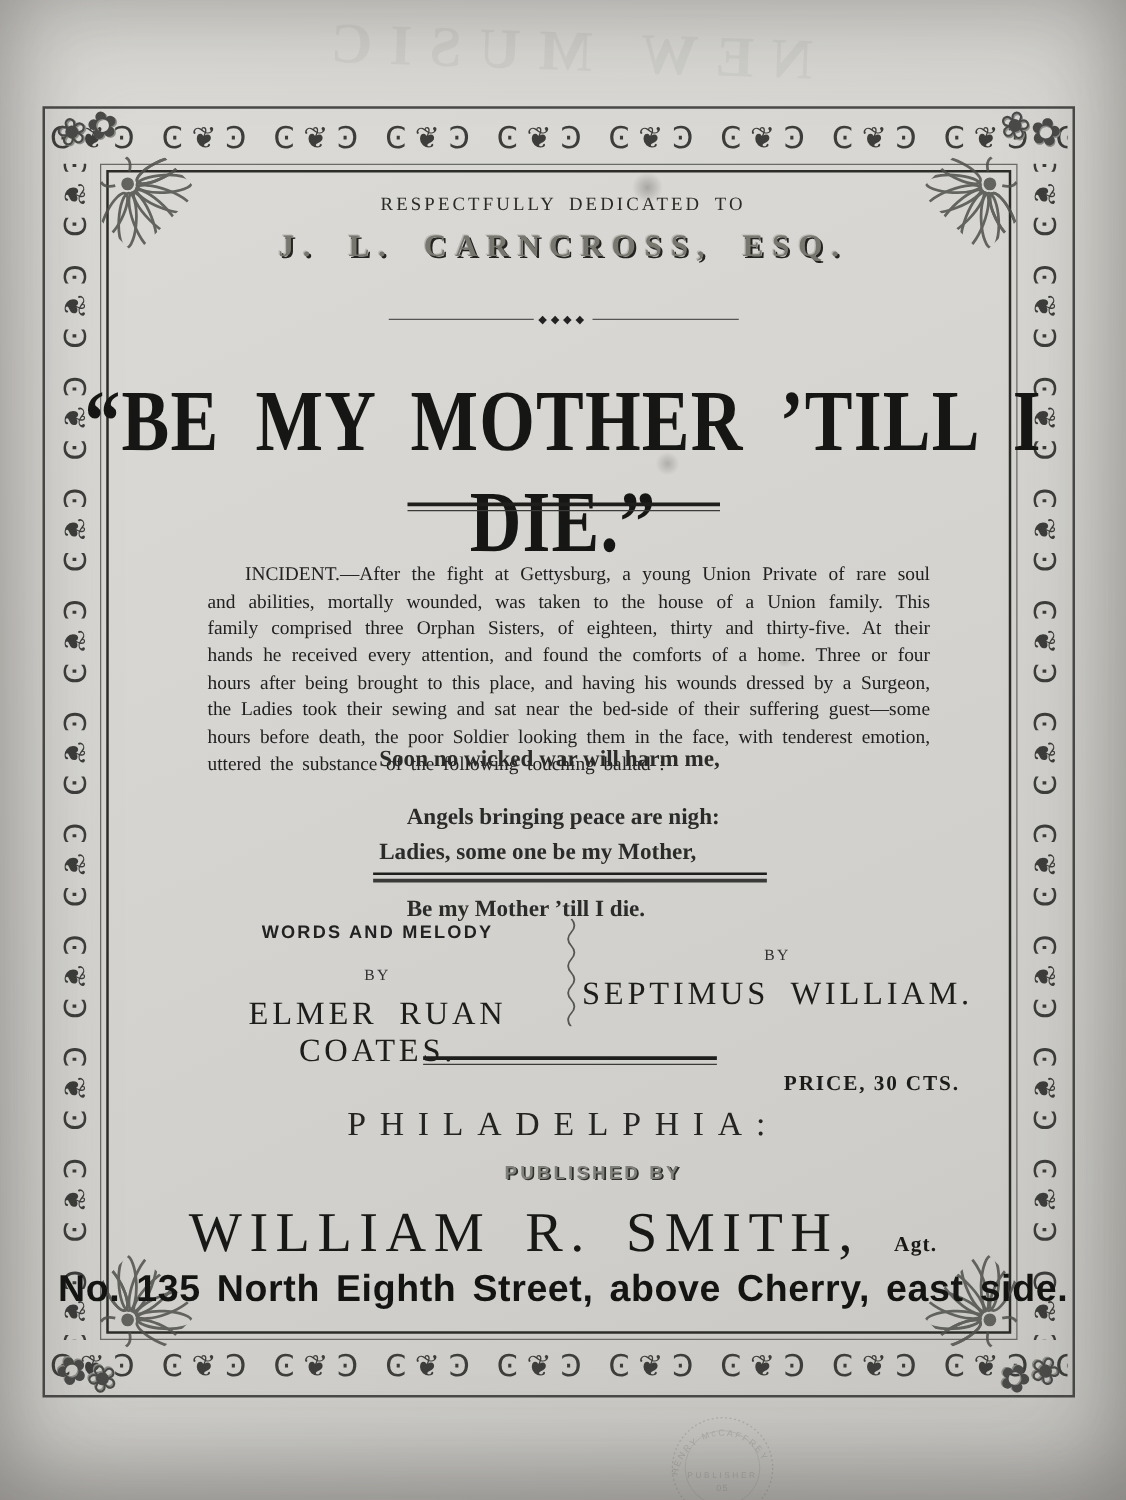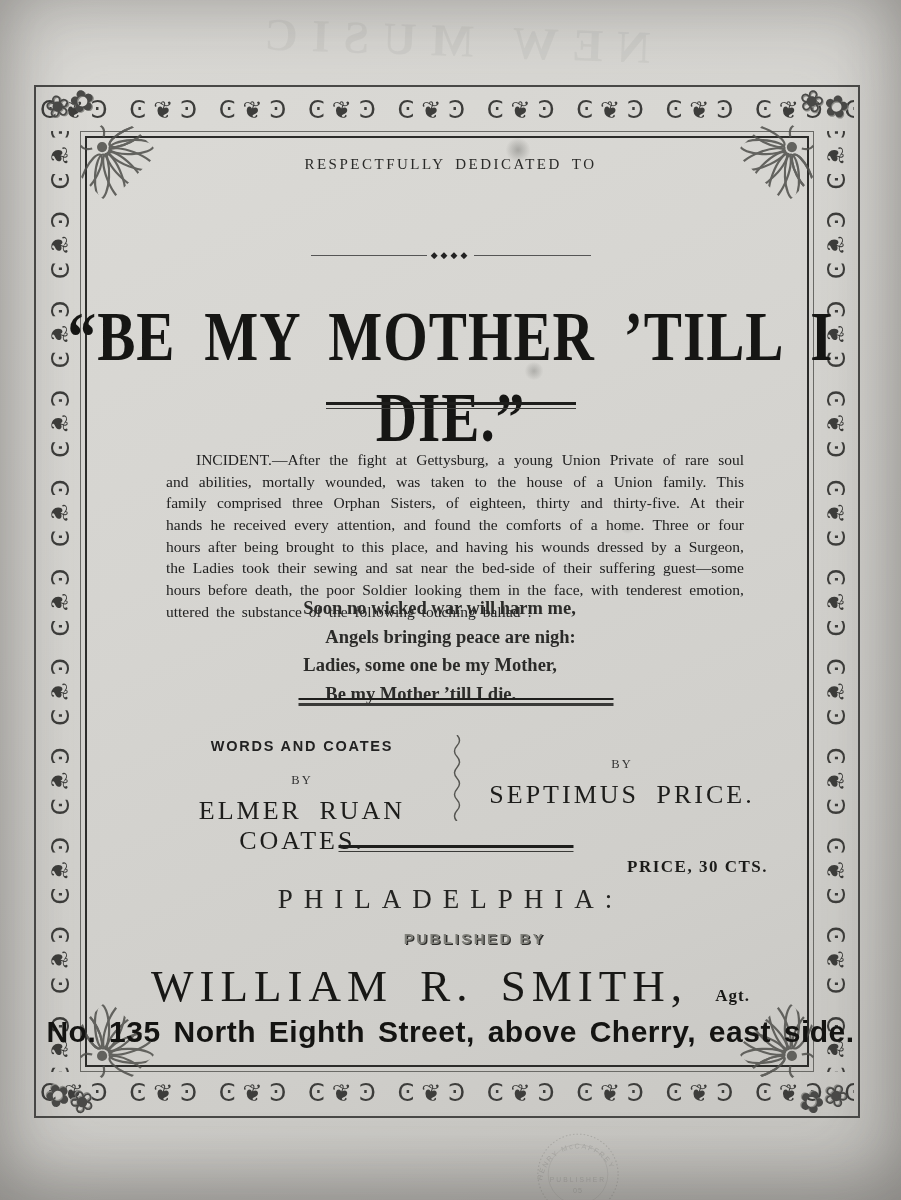--- a/index.html
+++ b/index.html
@@ -49,21 +49,21 @@
     transform:scale(.97,1.18);transform-origin:center top;word-spacing:14px;}
   .rule{position:absolute;left:50%;transform:translateX(-50%);height:3px;
     border-top:3px solid #1e1e1c;border-bottom:1px solid #3a3a38;}
   .rule-a{top:402px;width:250px;}
   .rule-b{top:698px;width:315px;border-top-width:2px;border-bottom-width:3px;margin-left:5px;}
   .rule-c{top:845px;width:235px;margin-left:5px;}
   .incident{position:absolute;top:449px;left:166px;width:578px;font-size:15.5px;line-height:1.40;
     text-align:justify;text-indent:30px;color:#212121;word-spacing:3px;}
   .verse{position:absolute;top:594px;left:50%;transform:translateX(-54%);font-size:18.5px;
     line-height:1.55;color:#2b2b29;text-align:left;font-weight:bold;}
-  .verse .indent{padding-left:22px;}
+  .verse .indent{padding-left:22px;margin-top:17px;}
   .credit{position:absolute;width:320px;text-align:center;}
   .credit-left{left:142px;top:738px;}
   .credit-right{left:462px;top:738px;}
   .credit .role{font-family:"Liberation Sans",sans-serif;font-weight:bold;font-size:14.5px;
     letter-spacing:1.8px;color:#222;}
   .credit .by{margin-top:19px;font-size:12.5px;letter-spacing:2px;color:#333;}
   .credit .name{margin-top:8px;font-size:26px;letter-spacing:3px;color:#1d1d1b;word-spacing:8px;}
   .wavy{position:absolute;left:451px;top:735px;}
   .price{position:absolute;top:857px;right:133px;font-size:17px;font-weight:bold;
     letter-spacing:1.5px;color:#1c1c1a;}
@@ -135,20 +135,21 @@
     <svg class="fan fan-bl" width="72" height="60" viewBox="-36 -42 72 60">
         <use href="#fan"></use>
       </svg>
     <svg class="fan fan-br" width="72" height="60" viewBox="-36 -42 72 60">
         <use href="#fan"></use>
       </svg>
   </div>
 
   
   <div class="abs dedication1">RESPECTFULLY DEDICATED TO</div>
+  <div class="abs dedication2">J. L. CARNCROSS, ESQ.</div>
 
   <div class="divider-dots">
     <span class="ln"></span>
     <span class="dots">◆◆◆◆</span>
     <span class="ln"></span>
   </div>
 
   
   <div class="abs title">“BE MY MOTHER ’TILL I DIE.”</div>
   <div class="rule rule-a"></div>
@@ -161,30 +162,30 @@
     <div>Soon no wicked war will harm me,</div>
     <div class="indent">Angels bringing peace are nigh:</div>
     <div>Ladies, some one be my Mother,</div>
     <div class="indent">Be my Mother ’till I die.</div>
   </div>
 
   <div class="rule rule-b"></div>
 
   
   <div class="credit credit-left">
-    <div class="role">WORDS AND COATES</div>
+    <div class="role">WORDS AND MELODY</div>
     <div class="by">BY</div>
     <div class="name">ELMER RUAN COATES.</div>
   </div>
   <svg class="wavy" width="12" height="86">
     <path d="M6 0 q5 5.4 0 10.8 t0 10.8 t0 10.8 t0 10.8 t0 10.8 t0 10.8 t0 10.8 t0 10.8" fill="none" stroke="#555551" stroke-width="1.4"></path>
   </svg>
   <div class="credit credit-right">
     <div class="by">BY</div>
-    <div class="name">SEPTIMUS PRICE.</div>
+    <div class="name">SEPTIMUS WILLIAM.</div>
   </div>
 
   <div class="rule rule-c"></div>
   <div class="price">PRICE, 30 CTS.</div>
 
   
   <div class="abs city">PHILADELPHIA:</div>
   <div class="abs published-by">PUBLISHED BY</div>
   <div class="abs publisher">
     <span>WILLIAM R. SMITH,</span>

